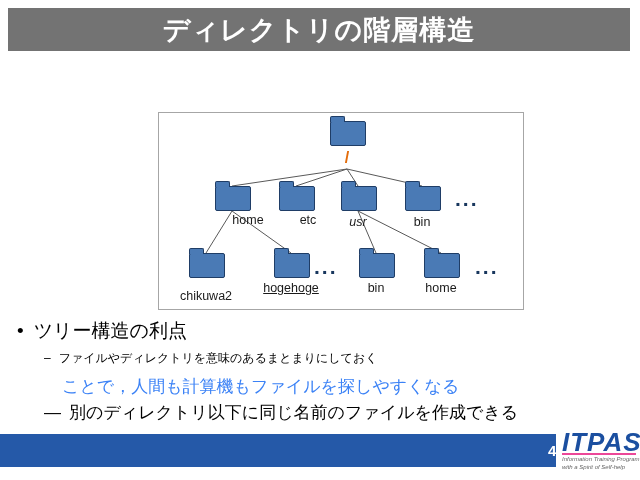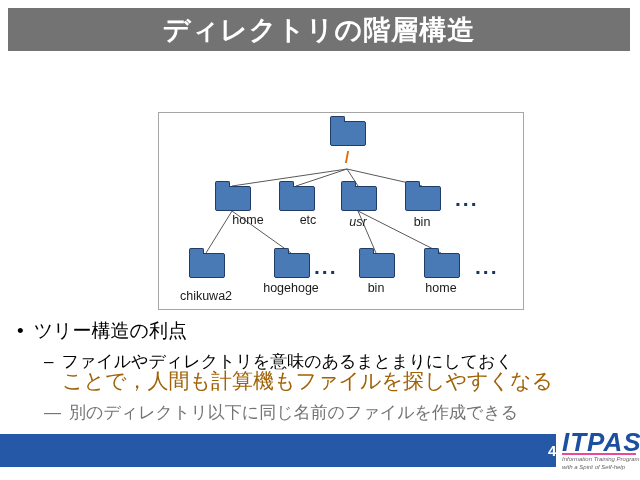--- a/index.html
+++ b/index.html
@@ -11,23 +11,23 @@
   .title-bar{position:absolute;left:8px;top:8px;width:622px;height:43px;
              background:#737373;display:flex;align-items:center;justify-content:center;}
   .title-bar span{color:#ffffff;font-weight:bold;font-size:27px;letter-spacing:1px;}
 
   
   .bullet1{position:absolute;left:14px;top:72px;width:615px;font-size:19px;color:#000;}
   .marker{display:inline-block;margin-right:10px;}
   .red{color:#c00000;}
 
   .bullet2{position:absolute;left:17px;top:318px;width:615px;font-size:19px;color:#000;}
-  .sub1{position:absolute;left:44px;top:350px;width:580px;font-size:17px;color:#000;}
-  .sub1-line2{position:absolute;left:62px;top:367px;width:560px;font-size:21px;color:#a16207;}
-  .sub2{position:absolute;left:44px;top:401px;width:580px;font-size:17px;color:#737373;}
+  .sub1{position:absolute;left:44px;top:350px;width:580px;font-size:12px;color:#000;}
+  .sub1-line2{position:absolute;left:62px;top:375px;width:560px;font-size:17px;color:#3b82f6;}
+  .sub2{position:absolute;left:44px;top:401px;width:580px;font-size:17px;color:#000000;}
   .marker2{display:inline-block;margin-right:8px;}
 
   
   .diagram{position:absolute;left:158px;top:112px;width:364px;height:196px;
            background:#ffffff;border:1px solid #a6a6a6;}
   .diagram svg{position:absolute;left:0;top:0;width:100%;height:100%;}
 
   .folder{position:absolute;width:34px;height:23px;background:#4a7ab5;
           border:1px solid #1f3d66;border-radius:2px;}
   .folder::before{content:"";position:absolute;top:-6px;left:-1px;width:13px;height:5px;
@@ -84,21 +84,21 @@
     <div class="tree-label" style="left:137px;top:100px;margin-left:12px;">etc</div>
     <div class="tree-label" style="left:199px;top:102px;font-style:italic;">usr</div>
     <div class="tree-label" style="left:263px;top:102px;">bin</div>
     <div class="ellipsis" style="left:296px;top:74px;">...</div>
 
     <div class="folder" style="left:30px;top:140px;"></div>
     <div class="folder" style="left:115px;top:140px;"></div>
     <div class="folder" style="left:200px;top:140px;"></div>
     <div class="folder" style="left:265px;top:140px;"></div>
     <div class="tree-label" style="left:47px;top:176px;">chikuwa2</div>
-    <div class="tree-label" style="left:132px;top:168px;">hogehoge</div>
+    <div class="tree-label" style="left:132px;top:168px;text-decoration:underline;">hogehoge</div>
     <div class="tree-label" style="left:217px;top:168px;">bin</div>
     <div class="tree-label" style="left:282px;top:168px;">home</div>
     <div class="ellipsis" style="left:155px;top:142px;">...</div>
     <div class="ellipsis" style="left:316px;top:142px;">...</div>
   </div>
 
   <div class="bullet2">
     <span class="marker">•</span><span>ツリー構造の利点</span>
   </div>
   <div class="sub1">

